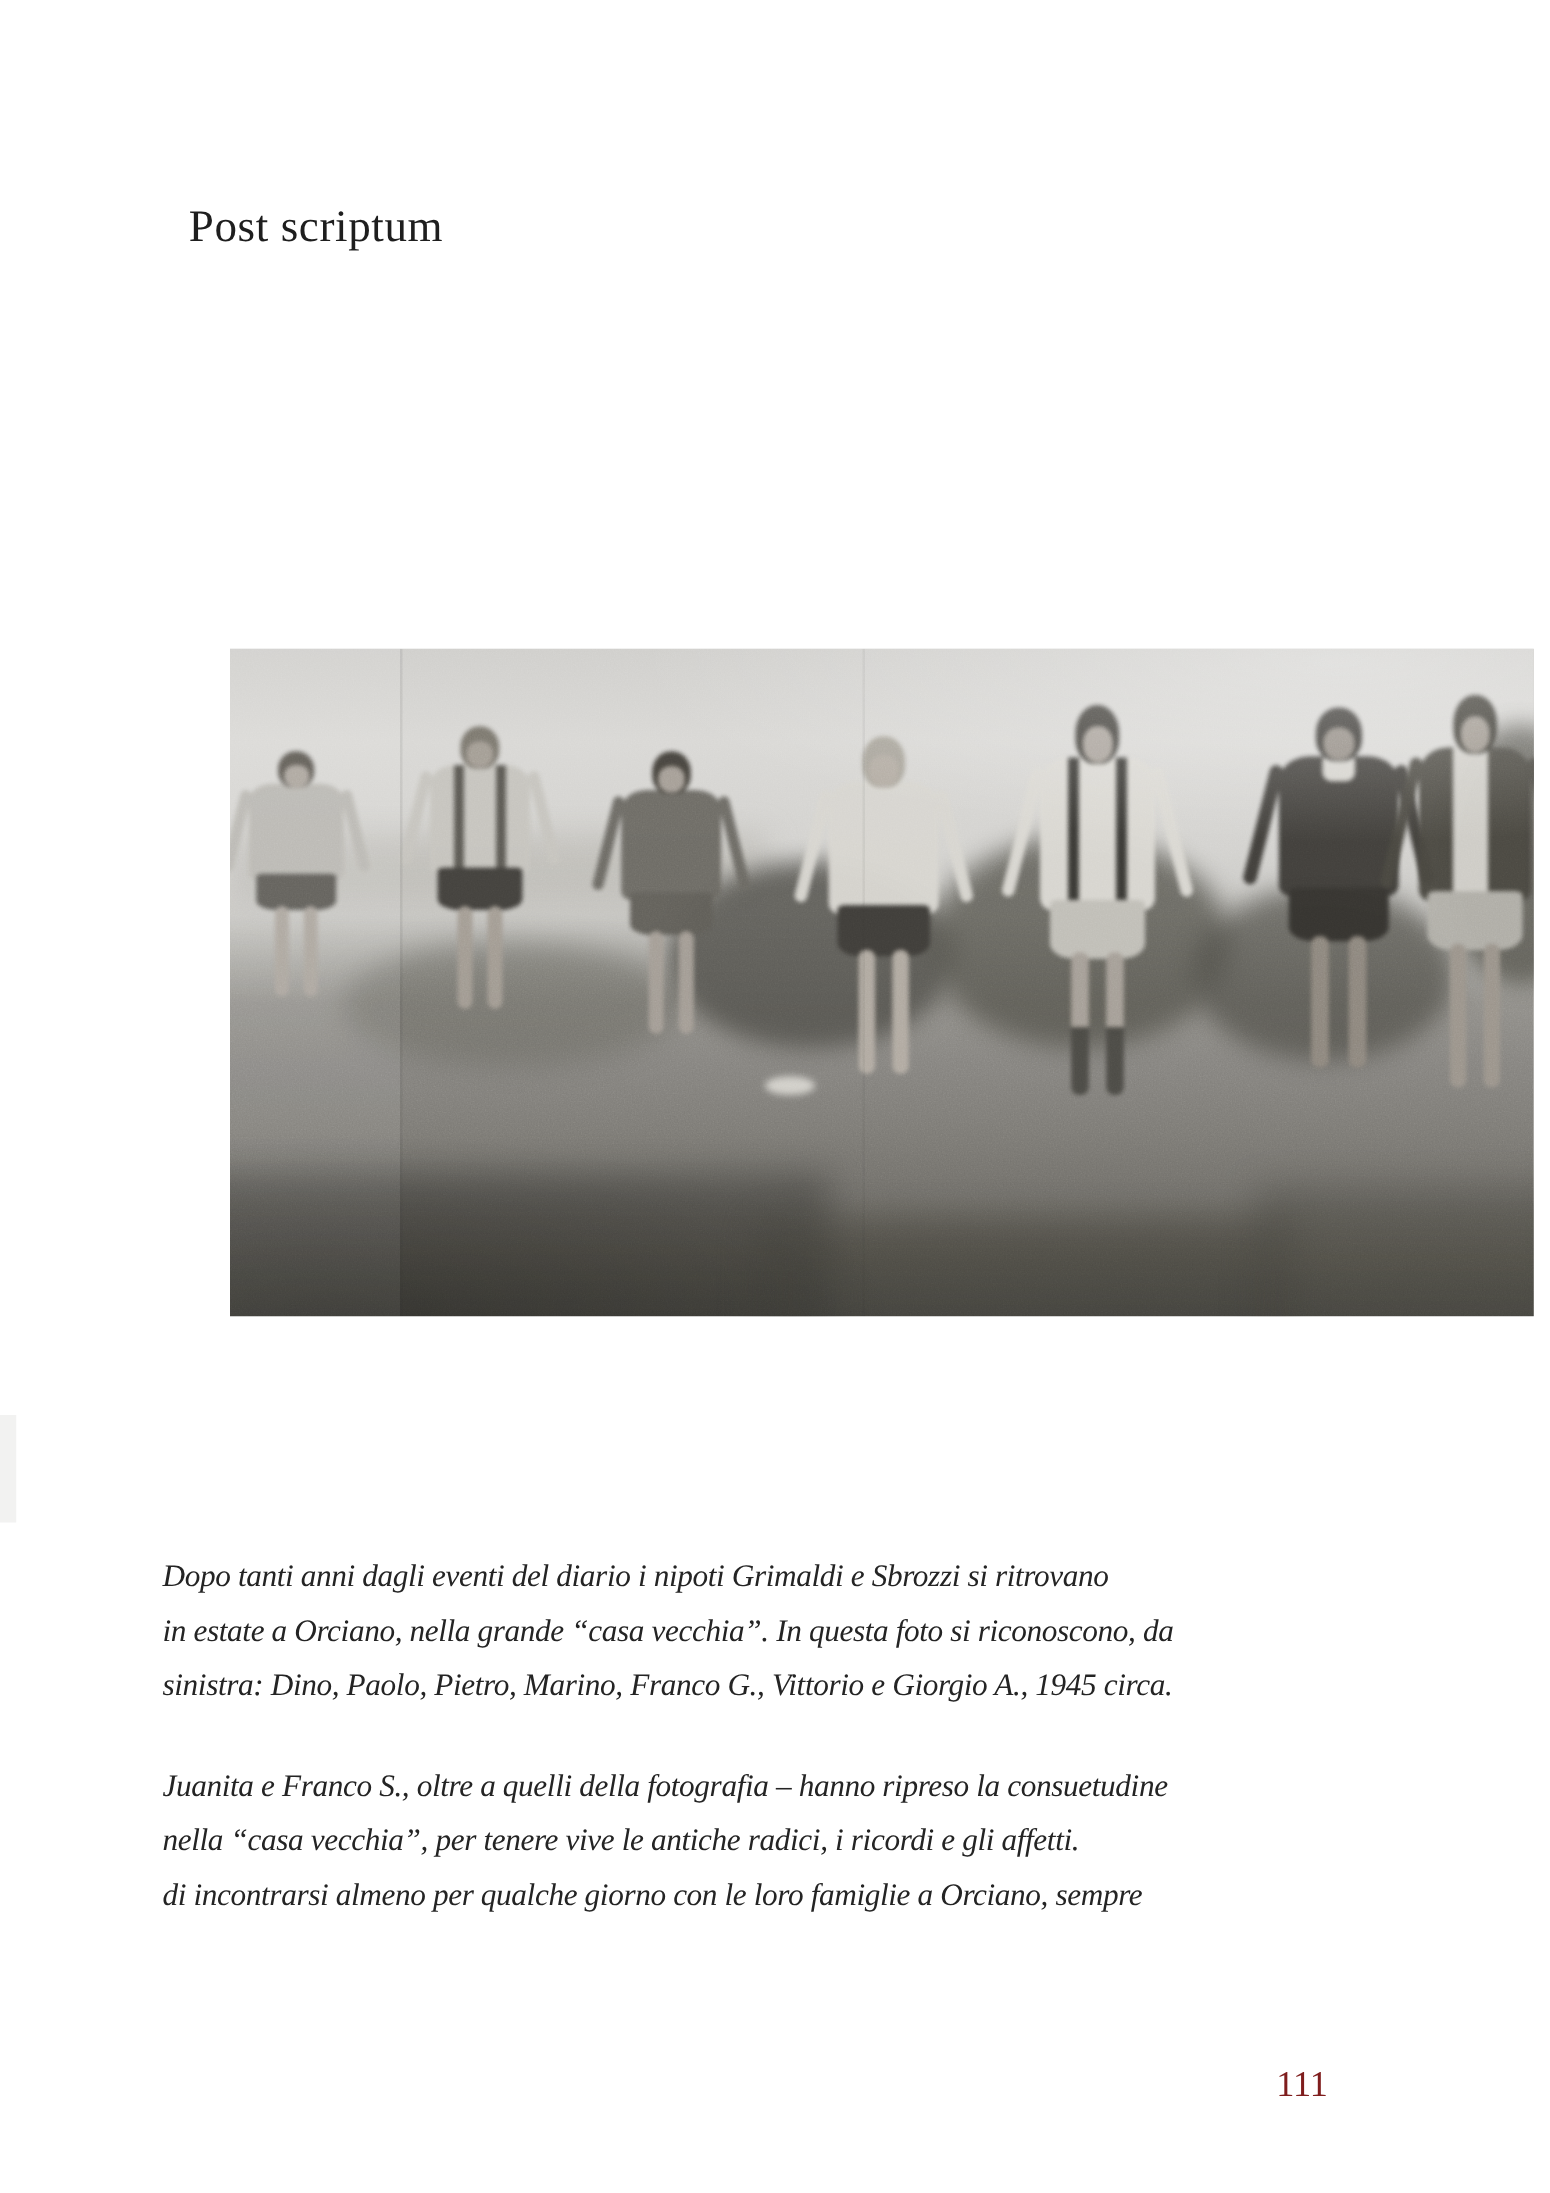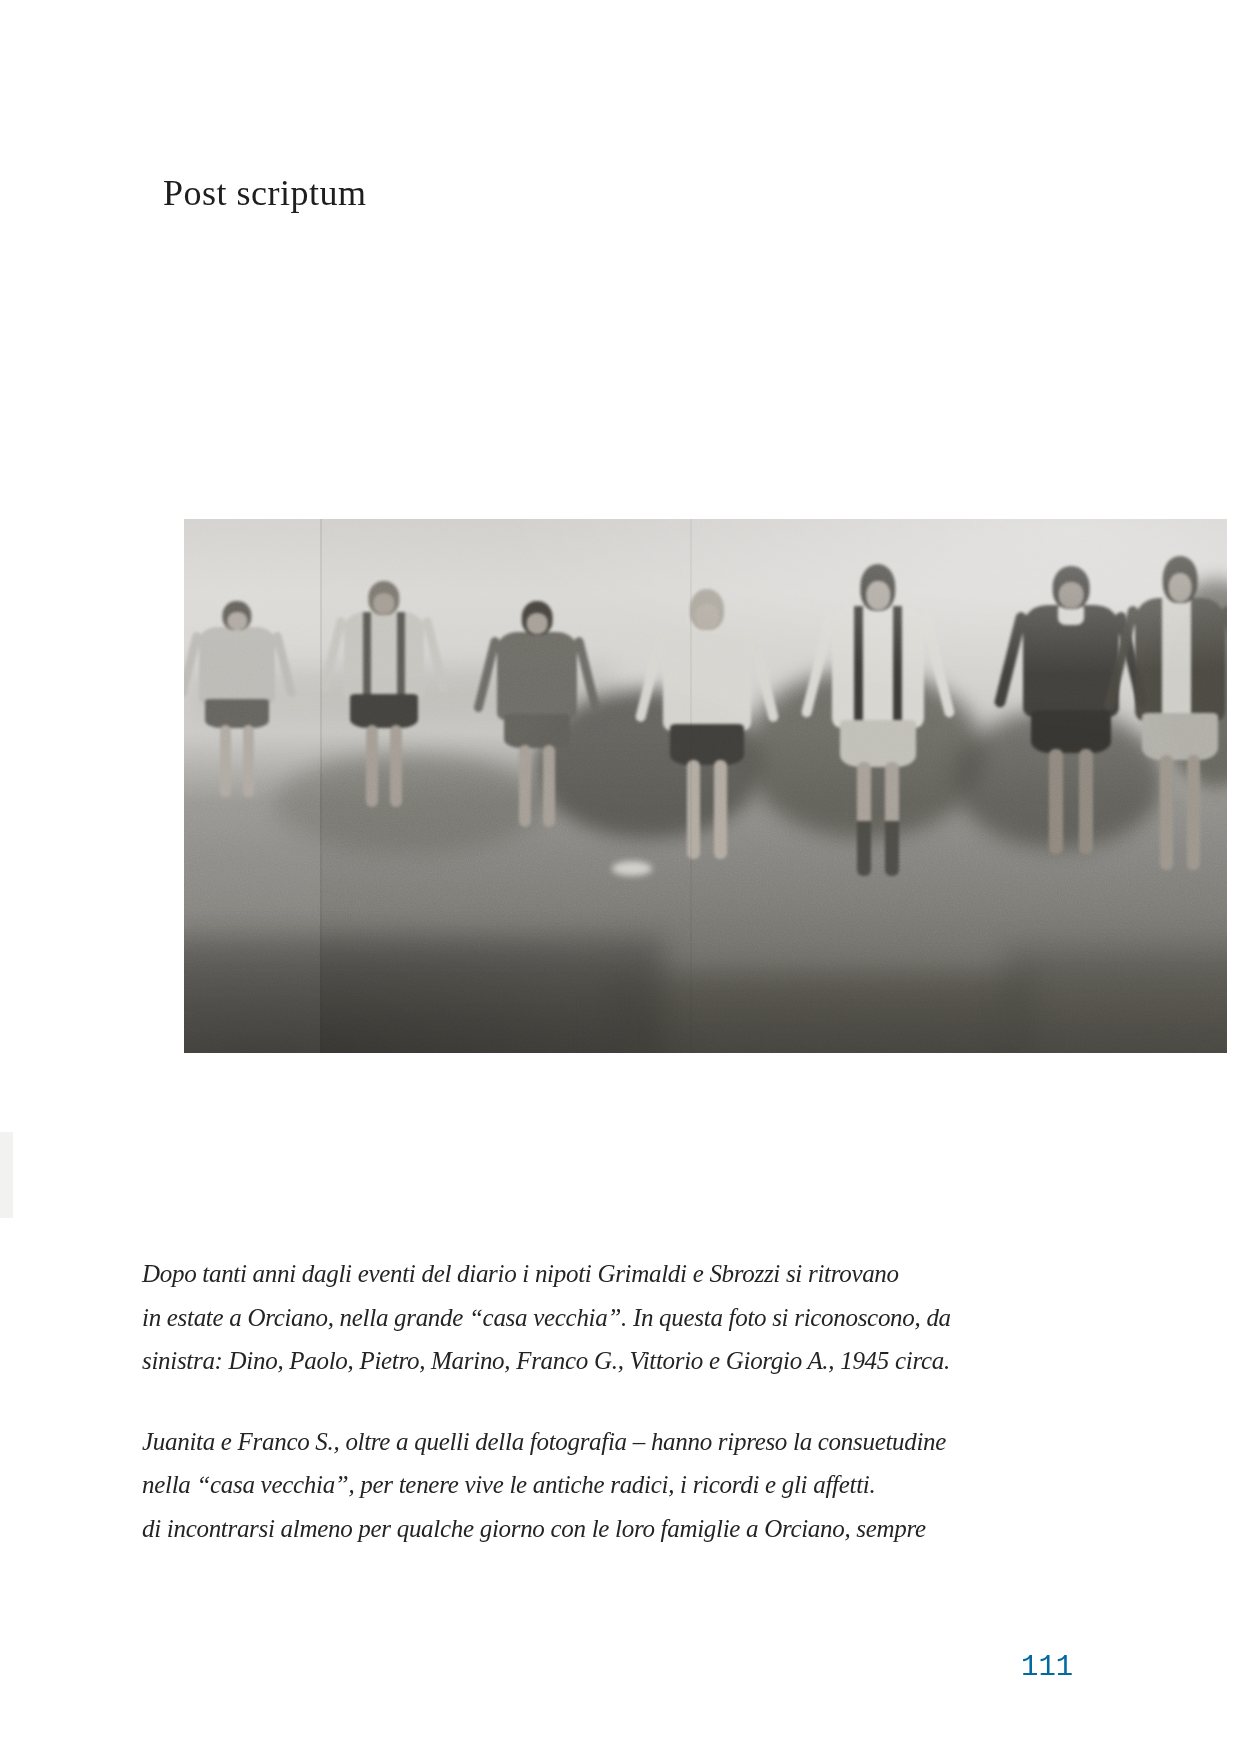--- a/index.html
+++ b/index.html
@@ -6,21 +6,21 @@
   body{
     width:1240px;height:1754px;
     background:#ffffff;
     position:relative;
     font-family:"Liberation Serif","DejaVu Serif",serif;
     overflow:hidden;
   }
   .page-title{
     position:absolute;left:147px;top:158px;
     font-size:36px;font-weight:400;color:#1e1e1e;
-    letter-spacing:.5px;line-height:1.1;margin:16px;
+    letter-spacing:.5px;line-height:1.1;margin:4px;
   }
   
   .photo{
     position:absolute;left:144px;top:503px;width:1043px;height:534px;
     overflow:hidden;background:#cfcecb;
   }
   .scene{
     position:absolute;inset:0;
     background:linear-gradient(180deg,
       #d0cfcc 0%, #d9d8d5 14%, #d3d2cf 30%, #c7c6c2 40%,
@@ -73,26 +73,26 @@
     radial-gradient(120% 60% at 85% 2%, rgba(255,255,255,.35), transparent 45%),
     radial-gradient(80% 50% at 8% 100%, rgba(0,0,0,.18), transparent 55%),
     linear-gradient(0deg, rgba(0,0,0,.12), transparent 18%);}
   .grain{position:absolute;inset:0;width:100%;height:100%;mix-blend-mode:overlay;opacity:.55;pointer-events:none;}
   
   .caption{
     position:absolute;left:130px;top:1240px;width:960px;
     font-style:italic;font-size:25px;letter-spacing:-.3px;
     color:#242424;
   }
-  .caption p{margin:12px;}
+  .caption p{margin:0;}
   .caption p + p{margin-top:37px;}
   .cl{display:block;line-height:43.5px;white-space:nowrap;}
   .page-number{
     position:absolute;left:1021px;top:1650px;
-    font-size:29px;line-height:36px;color:#0369a1;font-family:Liberation Mono, monospace;
+    font-size:29px;line-height:36px;color:#7f1d1d;
   }
   .margin-artifact{
     position:absolute;left:0;top:1132px;width:13px;height:86px;background:#f2f2f1;
   }
 </style>
 </head>
 <body>
 
 <h1 class="page-title">Post scriptum</h1>
 

